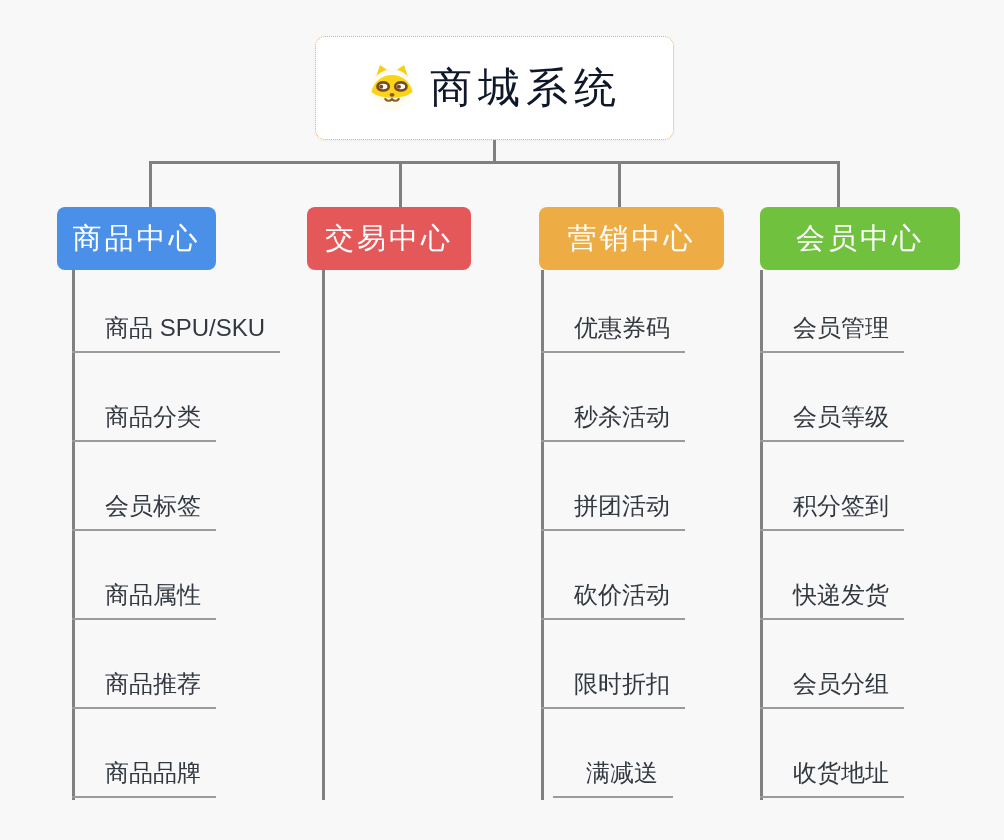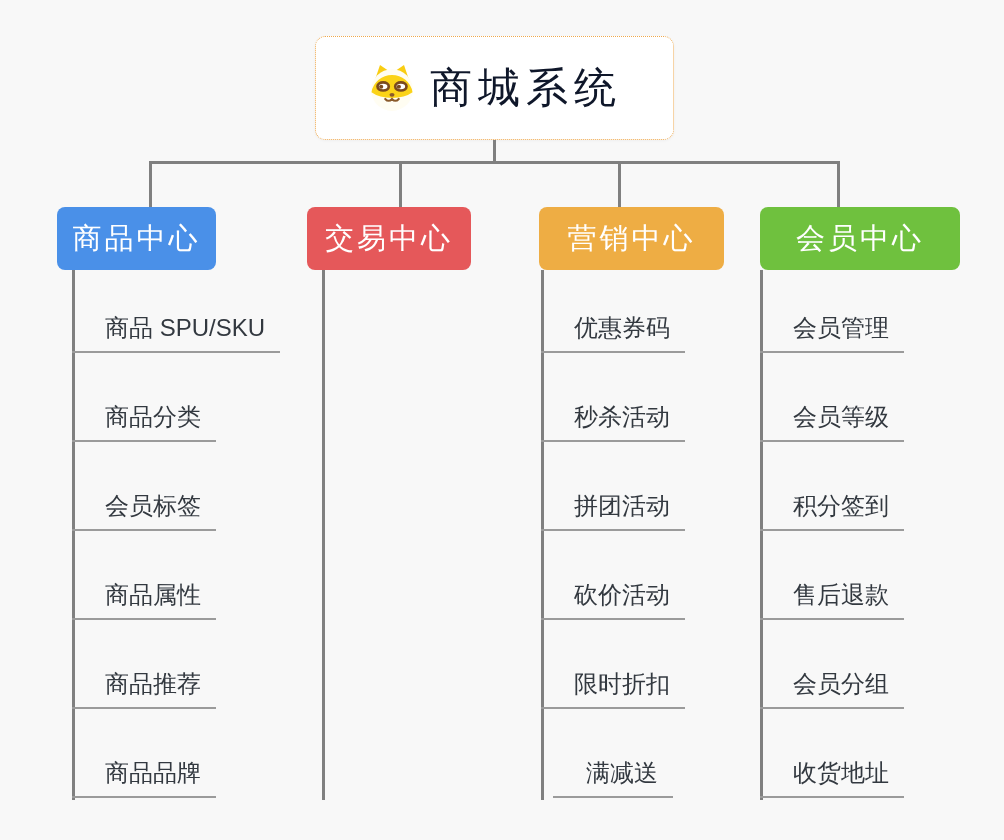--- a/index.html
+++ b/index.html
@@ -135,18 +135,18 @@
     <li class="child">拼团活动</li>
     <li class="child">砍价活动</li>
     <li class="child">限时折扣</li>
     <li class="child">满减送</li>
   </ul>
 
   <ul class="children ch-3">
     <li class="child">会员管理</li>
     <li class="child">会员等级</li>
     <li class="child">积分签到</li>
-    <li class="child">售后退款</li>
+    <li class="child">快递发货</li>
     <li class="child">会员分组</li>
     <li class="child">收货地址</li>
   </ul>
 
 </div>
 
 </body></html>

